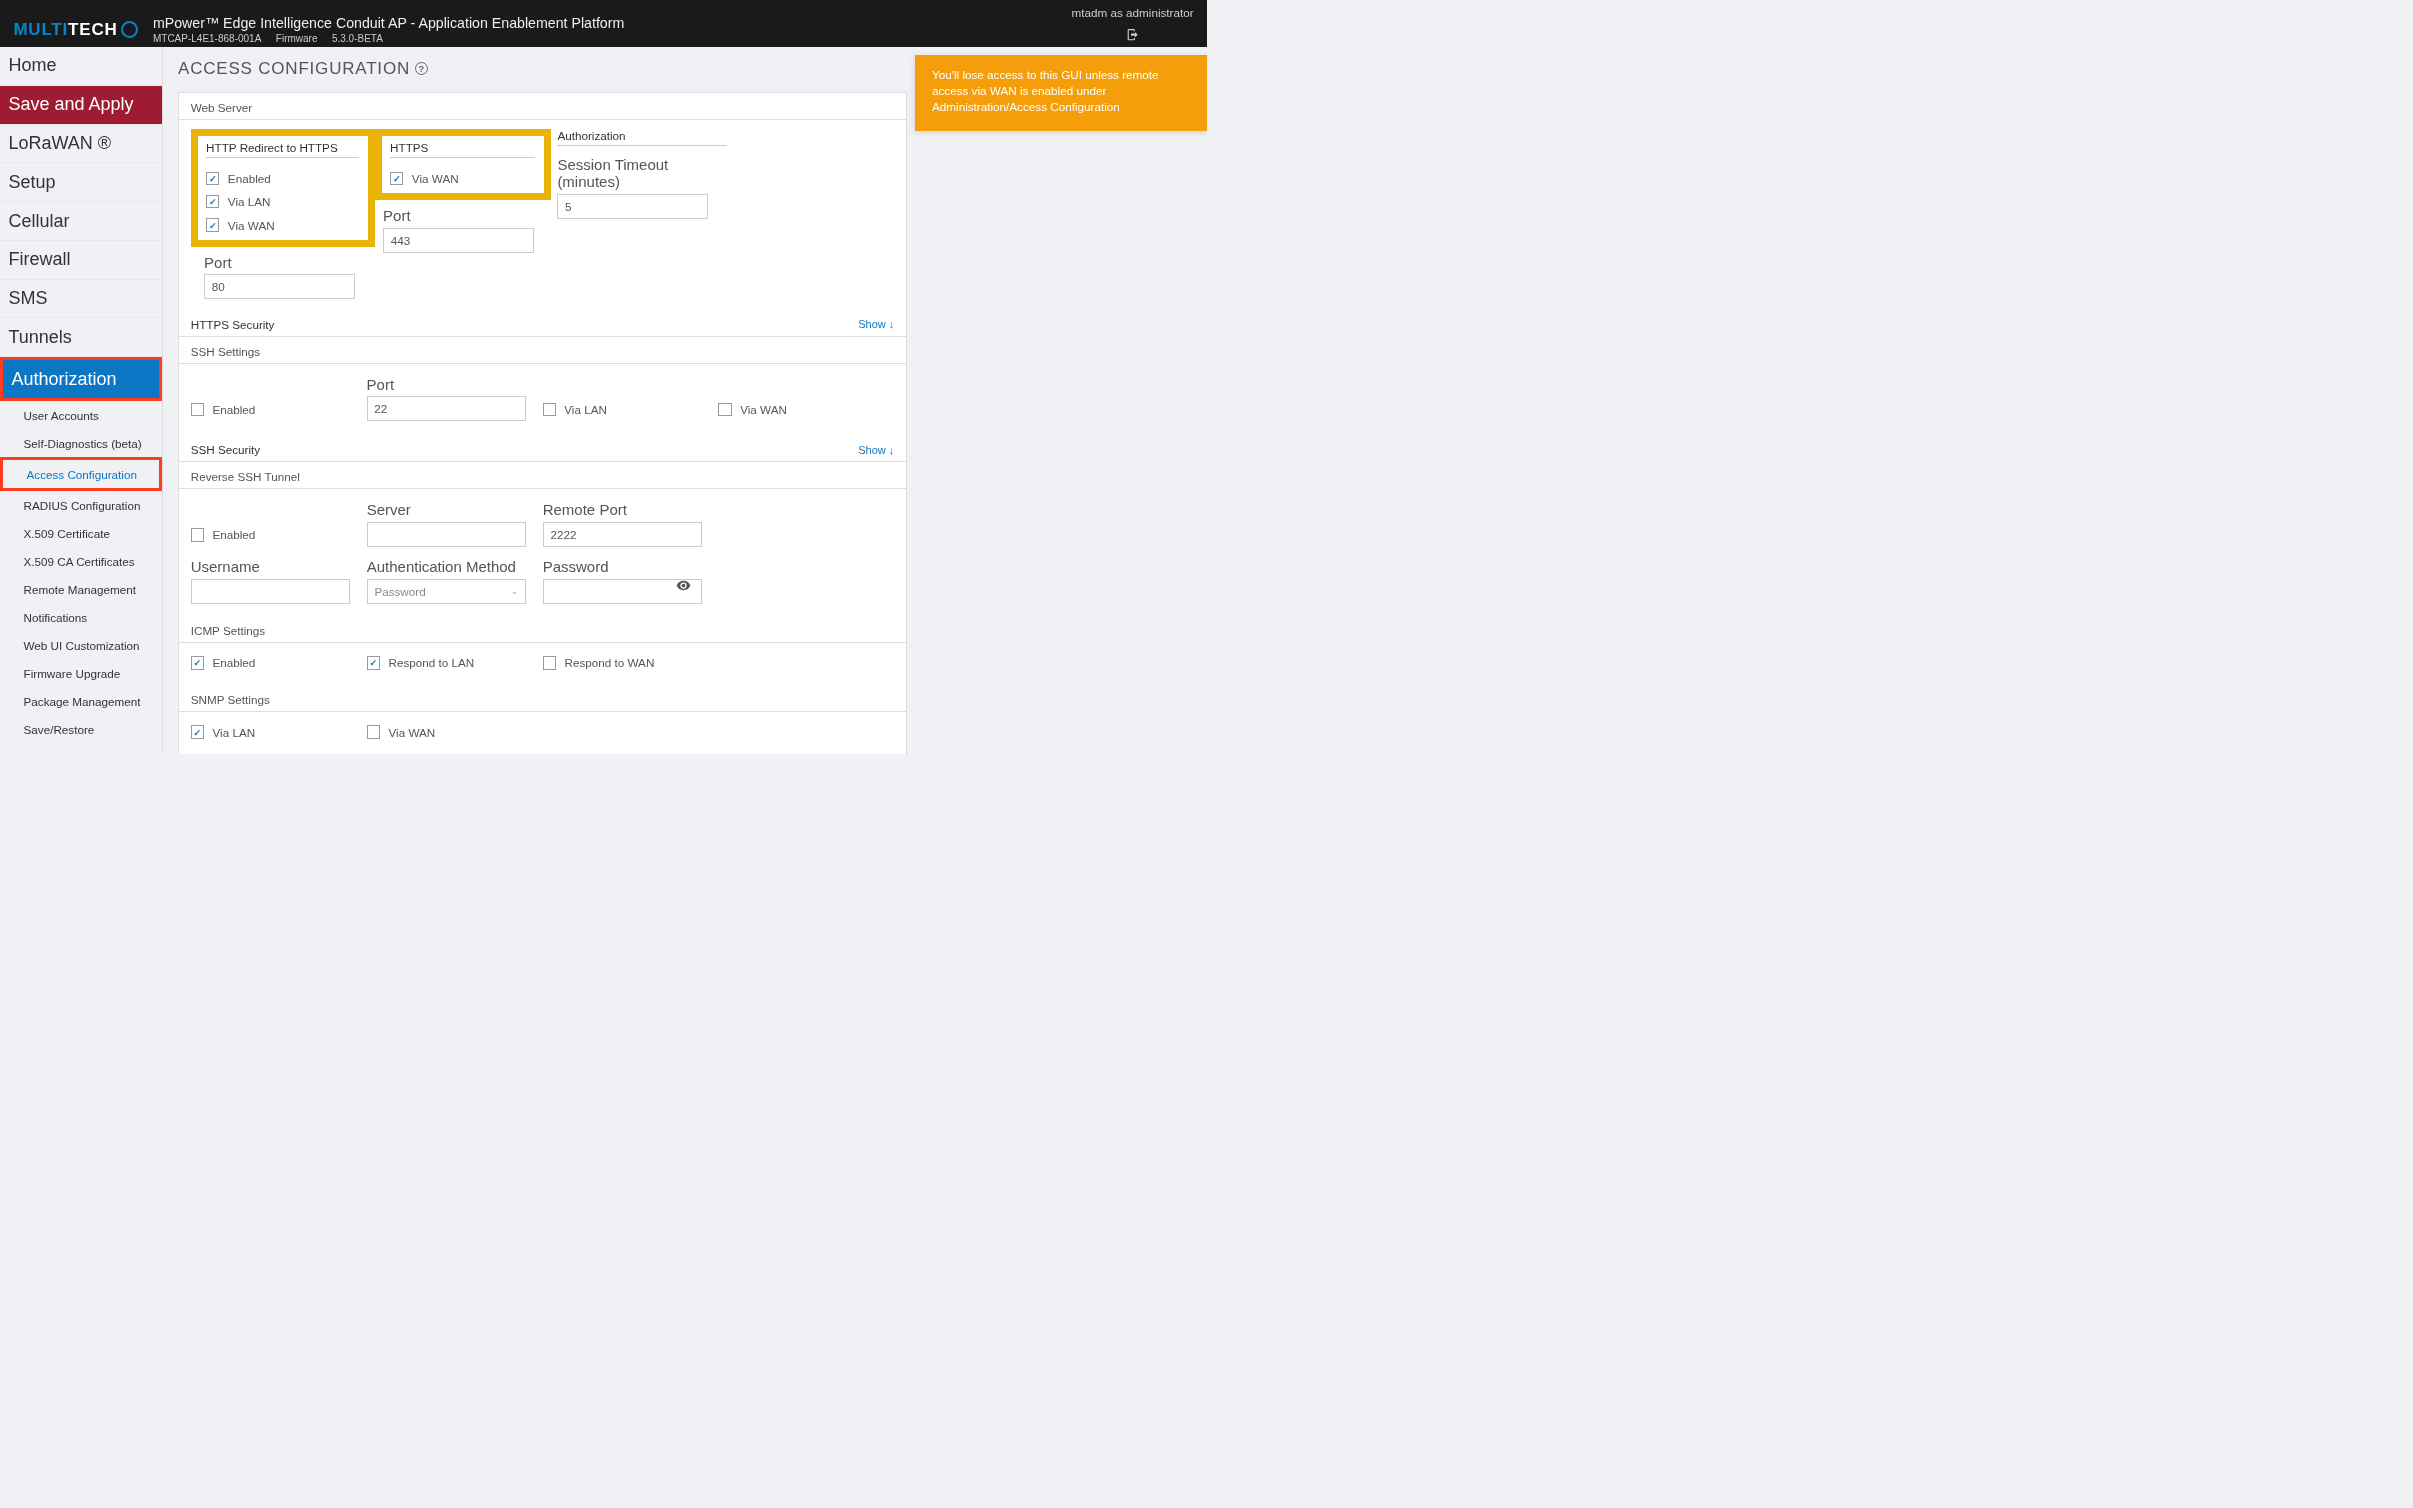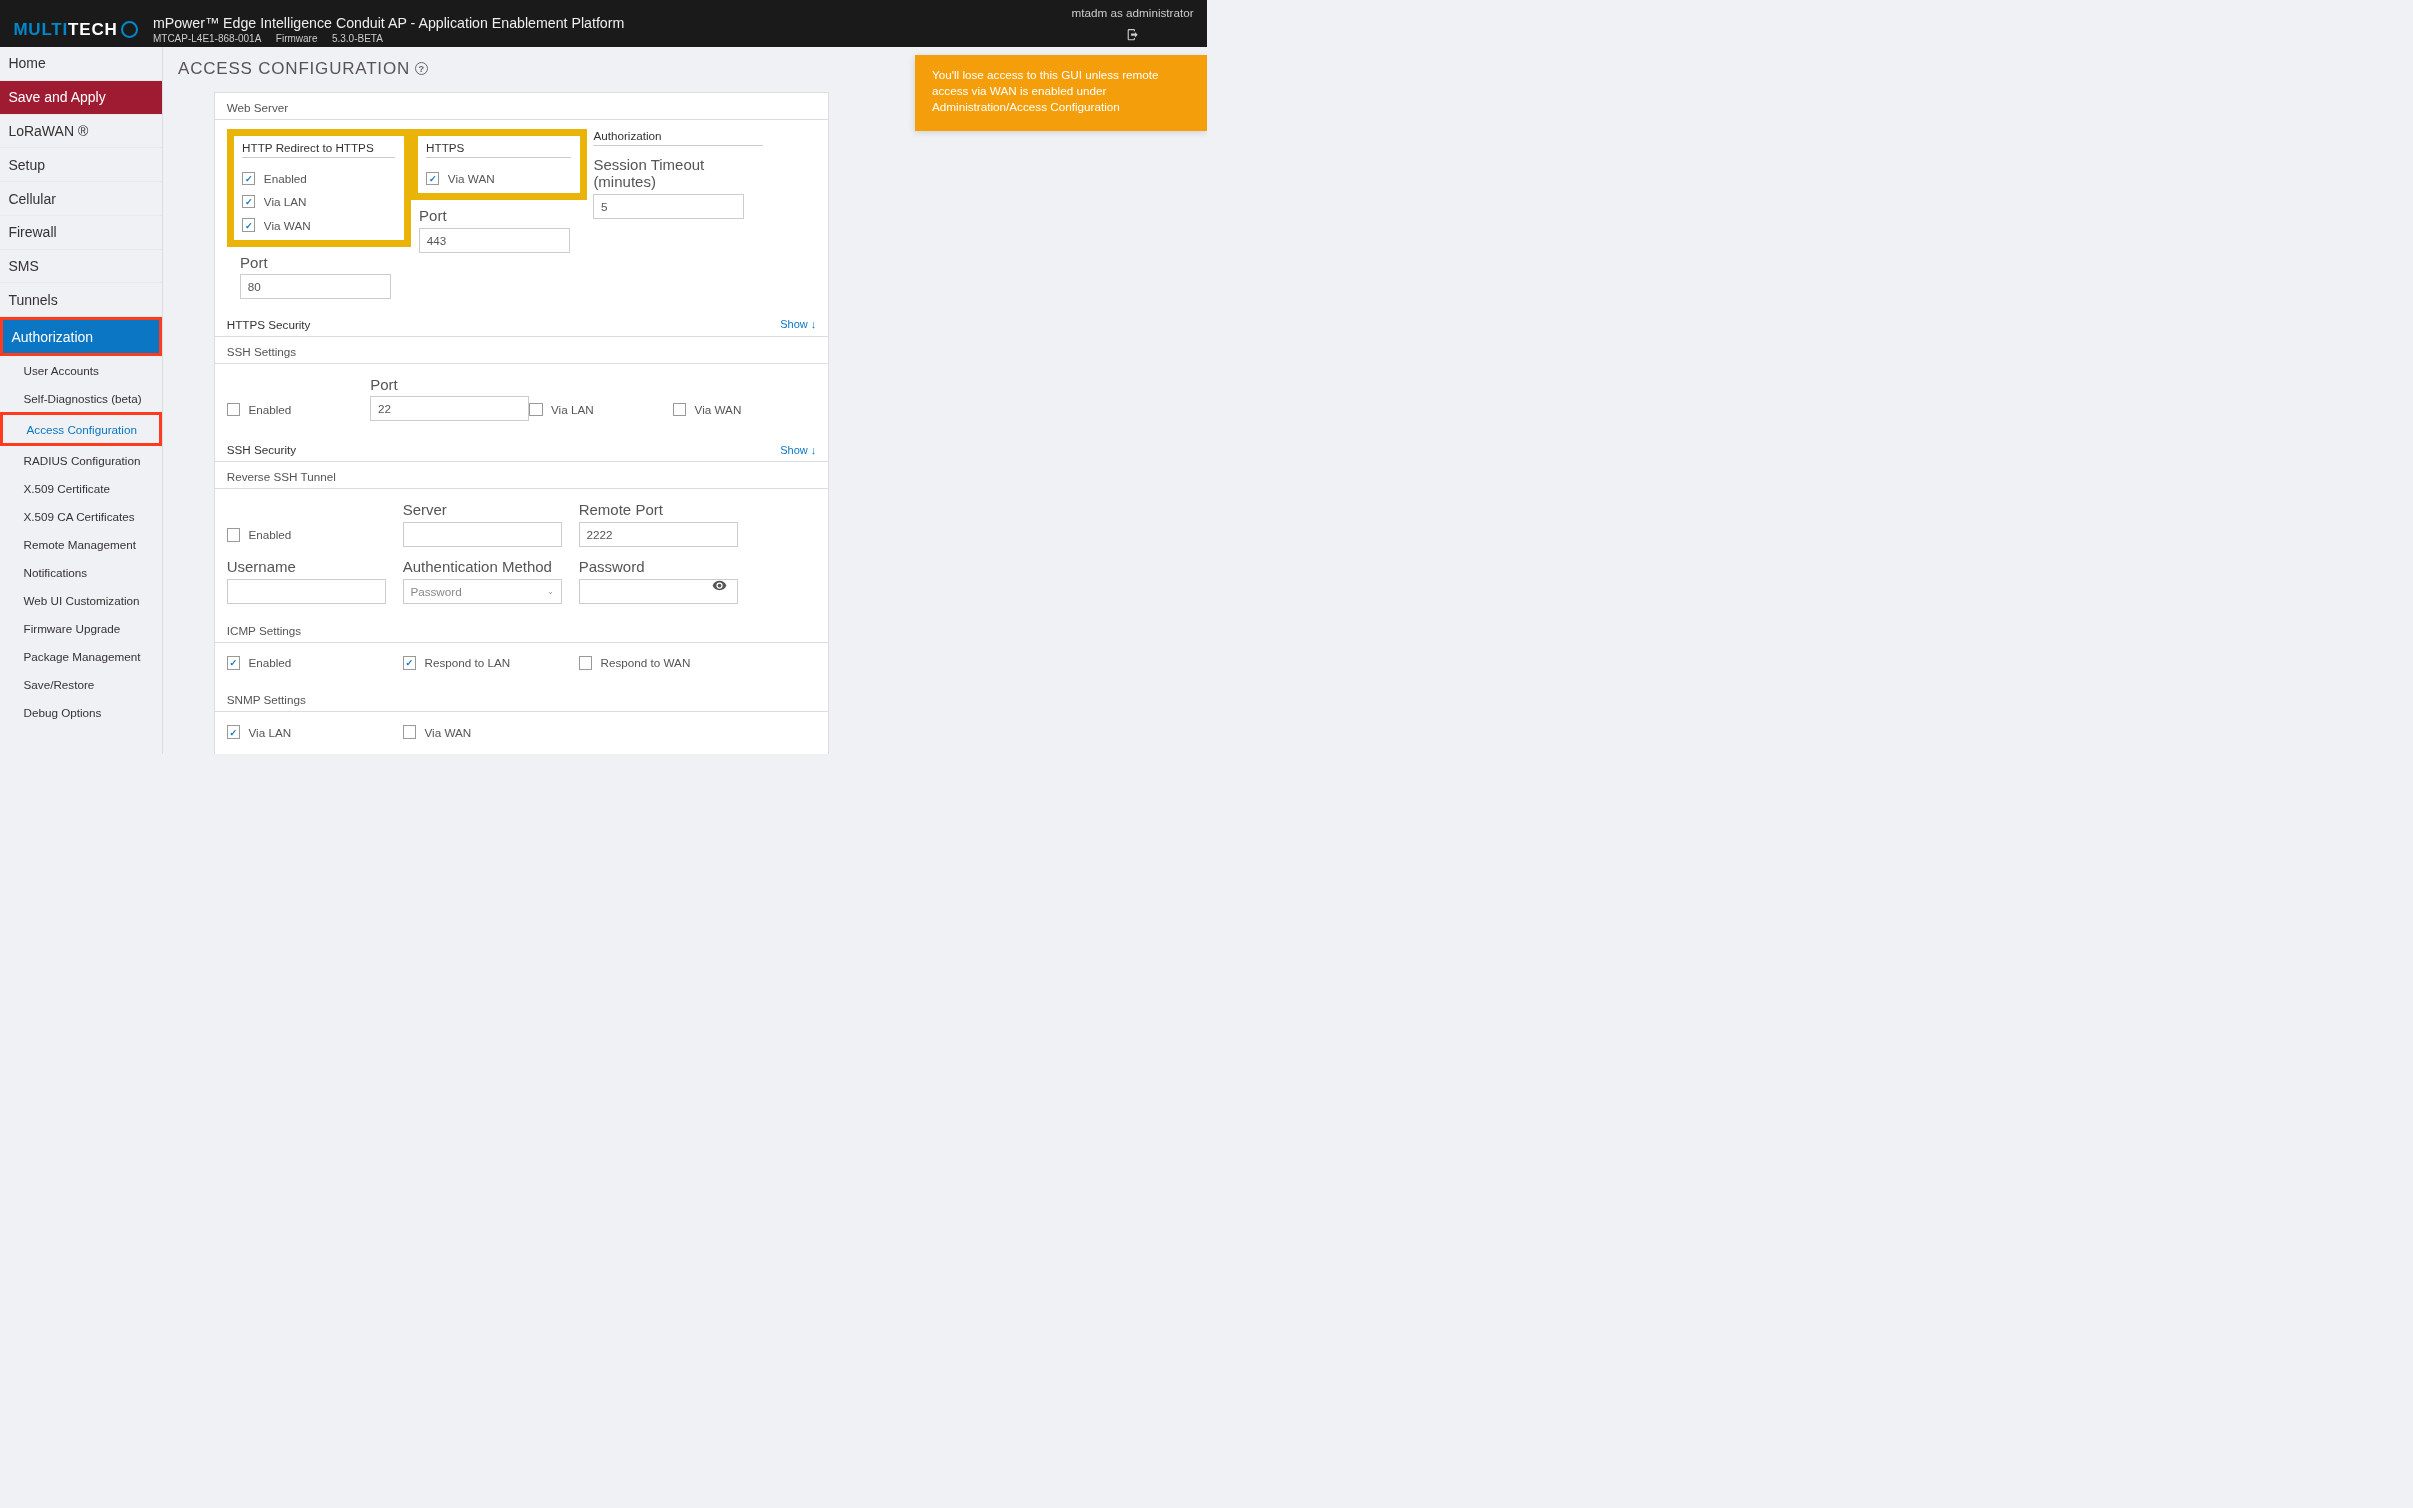--- a/index.html
+++ b/index.html
@@ -12,34 +12,34 @@
     .logo-tech { color: #fff; }
     .logo-circle { width: 17px; height: 17px; border: 2.5px solid #0088cc; border-radius: 50%; margin-left: 3.4px; display: inline-block; }
     .header-title { font-size: 14.2px; color: #eee; font-weight: 400; }
     .header-sub { font-size: 10px; color: #ccc; margin-top: 1.7px; }
     .header-sub span { margin-right: 11.7px; }
     .header-right { display: flex; align-items: center; gap: 8.4px; font-size: 11.7px; color: #ccc; flex-direction: column; }
     .logout-icon { width: 13.4px; height: 13.4px; }
 
     .container { display: flex; height: calc(100% - 47px); }
     .sidebar { width: 163px; background: #f0f1f4; border-right: 0.8px solid #ddd; overflow-y: auto; }
-    .sidebar-item { padding: 8.4px 8.4px; cursor: pointer; font-size: 14px; color: #333; border-bottom: 0.8px solid #e8e8e8; }
+    .sidebar-item { padding: 8.4px 8.4px; cursor: pointer; font-size: 18px; color: #333; border-bottom: 0.8px solid #e8e8e8; }
     .sidebar-item.red { background: #9e1b32; color: #fff; font-weight: 500; }
     .sidebar-item.blue { background: #0a76c4; color: #fff; font-weight: 500; }
     .sidebar-subitem { padding: 7.5px 8.4px 7.5px 23.5px; font-size: 11.7px; color: #333; cursor: pointer; }
     .sidebar-subitem.active { color: #0a76c4; }
     
     .highlight-admin { border: 3.4px solid #ff3b1f; }
     .highlight-access { border: 3.4px solid #ff3b1f; }
 
     .main { flex: 1; padding: 11.7px 15px; position: relative; overflow-y: auto; }
     .page-title { font-size: 17px; color: #555; letter-spacing: 0.8px; margin-bottom: 13.4px; display: flex; align-items: center; gap: 5px; }
     .help-icon { width: 13.4px; height: 13.4px; border: 1.7px solid #666; border-radius: 50%; display: inline-flex; align-items: center; justify-content: center; font-size: 9.2px; font-weight: 700; color: #666; }
 
-    .panel { background: #fff; border: 0.8px solid #ddd; margin-bottom: 0; width: 615px; margin-left: 36px; }
+    .panel { background: #fff; border: 0.8px solid #ddd; margin-bottom: 0; width: 729px; }
     .section-label { font-size: 11.7px; color: #555; padding: 8.4px 11.7px 5px; }
     .section-divider { border-bottom: 0.8px solid #ddd; }
     .form-col { width: 176px; }
     .subsection-title { font-size: 11.7px; color: #333; border-bottom: 0.8px solid #ccc; padding-bottom: 3.4px; margin-bottom: 8.4px; }
     
     .checkbox-row { display: flex; align-items: center; gap: 8.4px; padding: 5px 0; }
     .cb { width: 13.4px; height: 13.4px; border: 0.8px solid #999; background: #fff; display: inline-flex; align-items: center; justify-content: center; font-size: 9.2px; color: #0a76c4; }
     .cb.checked::after { content: "✓"; font-weight: 700; }
     .cb-label { font-size: 11.7px; color: #555; }
     

